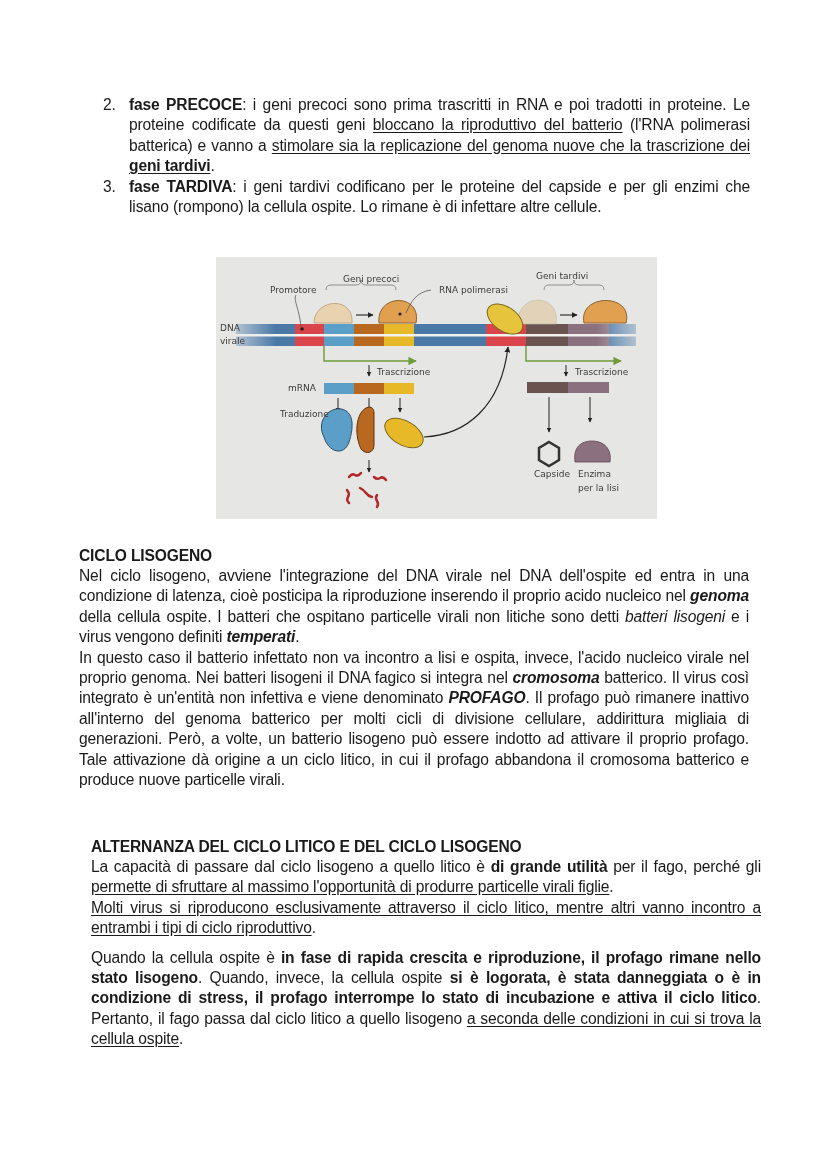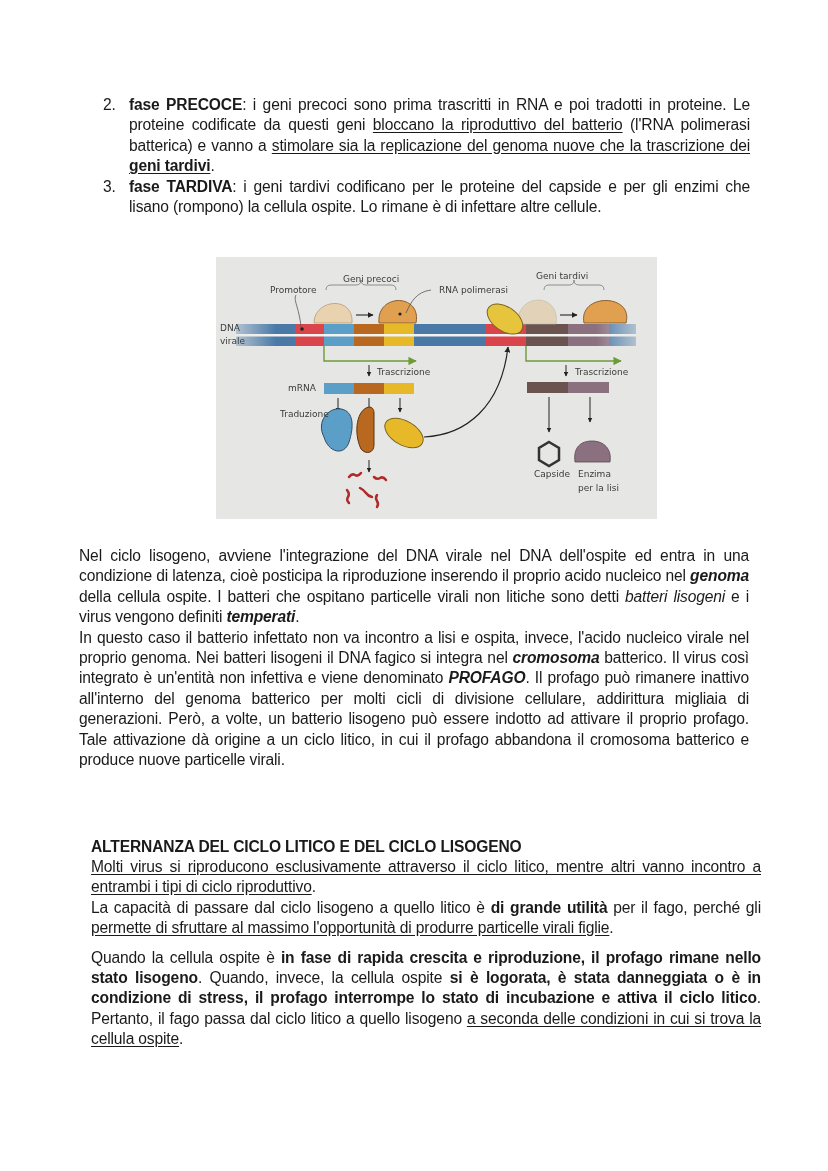--- a/index.html
+++ b/index.html
@@ -137,24 +137,25 @@
       <text class="figlbl" x="359" y="118">Trascrizione</text>
       <text class="figlbl" x="72" y="134">mRNA</text>
       <text class="figlbl" x="64" y="160">Traduzione</text>
       <text class="figlbl" x="318" y="220">Capside</text>
       <text class="figlbl" x="362" y="220">Enzima</text>
       <text class="figlbl" x="362" y="234">per la lisi</text>
     </svg>
   </div>
 
   <div class="sec txt" style="top:546px;">
+    <div class="h">CICLO LISOGENO</div>
     <div class="just lastline"><span>Nel ciclo lisogeno, avviene l'integrazione del DNA virale nel DNA dell'ospite ed entra in una condizione di latenza, cioè posticipa la riproduzione inserendo il proprio acido nucleico nel </span><b><i>genoma</i></b><span> della cellula ospite. I batteri che ospitano particelle virali non litiche sono detti </span><i>batteri lisogeni</i><span> e i virus vengono definiti </span><b><i>temperati</i></b><span>.</span></div>
     <div class="just lastline"><span>In questo caso il batterio infettato non va incontro a lisi e ospita, invece, l'acido nucleico virale nel proprio genoma. Nei batteri lisogeni il DNA fagico si integra nel </span><b><i>cromosoma</i></b><span> batterico. Il virus così integrato è un'entità non infettiva e viene denominato </span><b><i>PROFAGO</i></b><span>. Il profago può rimanere inattivo all'interno del genoma batterico per molti cicli di divisione cellulare, addirittura migliaia di generazioni. Però, a volte, un batterio lisogeno può essere indotto ad attivare il proprio profago. Tale attivazione dà origine a un ciclo litico, in cui il profago abbandona il cromosoma batterico e produce nuove particelle virali.</span></div>
   </div>
 
   <div class="sec txt" style="top:837px;margin-left:12px;">
     <div class="h">ALTERNANZA DEL CICLO LITICO E DEL CICLO LISOGENO</div>
+    <div class="just lastline"><span>La capacità di passare dal ciclo lisogeno a quello litico è </span><b>di grande utilità</b><span> per il fago, perché gli </span><u>permette di sfruttare al massimo l'opportunità di produrre particelle virali figlie</u><span>.</span></div>
     <div class="just lastline"><u>Molti virus si riproducono esclusivamente attraverso il ciclo litico, mentre altri vanno incontro a entrambi i tipi di ciclo riproduttivo</u><span>.</span></div>
-    <div class="just lastline"><span>La capacità di passare dal ciclo lisogeno a quello litico è </span><b>di grande utilità</b><span> per il fago, perché gli </span><u>permette di sfruttare al massimo l'opportunità di produrre particelle virali figlie</u><span>.</span></div>
     <div class="just lastline" style="margin-top:9px;"><span>Quando la cellula ospite è </span><b>in fase di rapida crescita e riproduzione, il profago rimane nello stato lisogeno</b><span>. Quando, invece, la cellula ospite </span><b>si è logorata, è stata danneggiata o è in condizione di stress, il profago interrompe lo stato di incubazione e attiva il ciclo litico</b><span>. Pertanto, il fago passa dal ciclo litico a quello lisogeno </span><u>a seconda delle condizioni in cui si trova la cellula ospite</u><span>.</span></div>
   </div>
 
 </div>
 
 </body></html>

